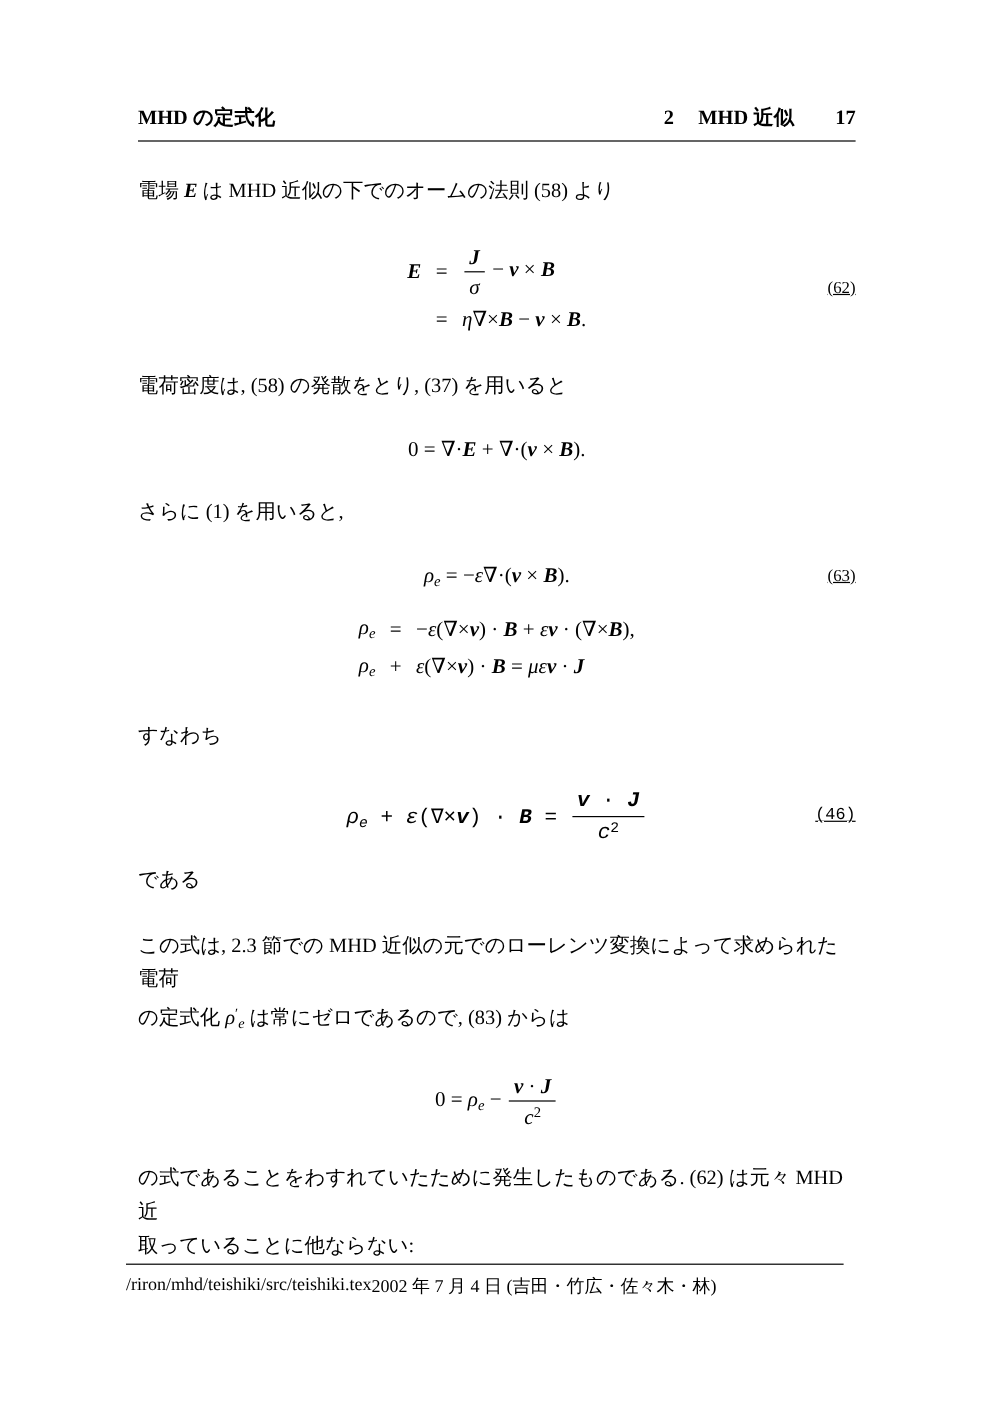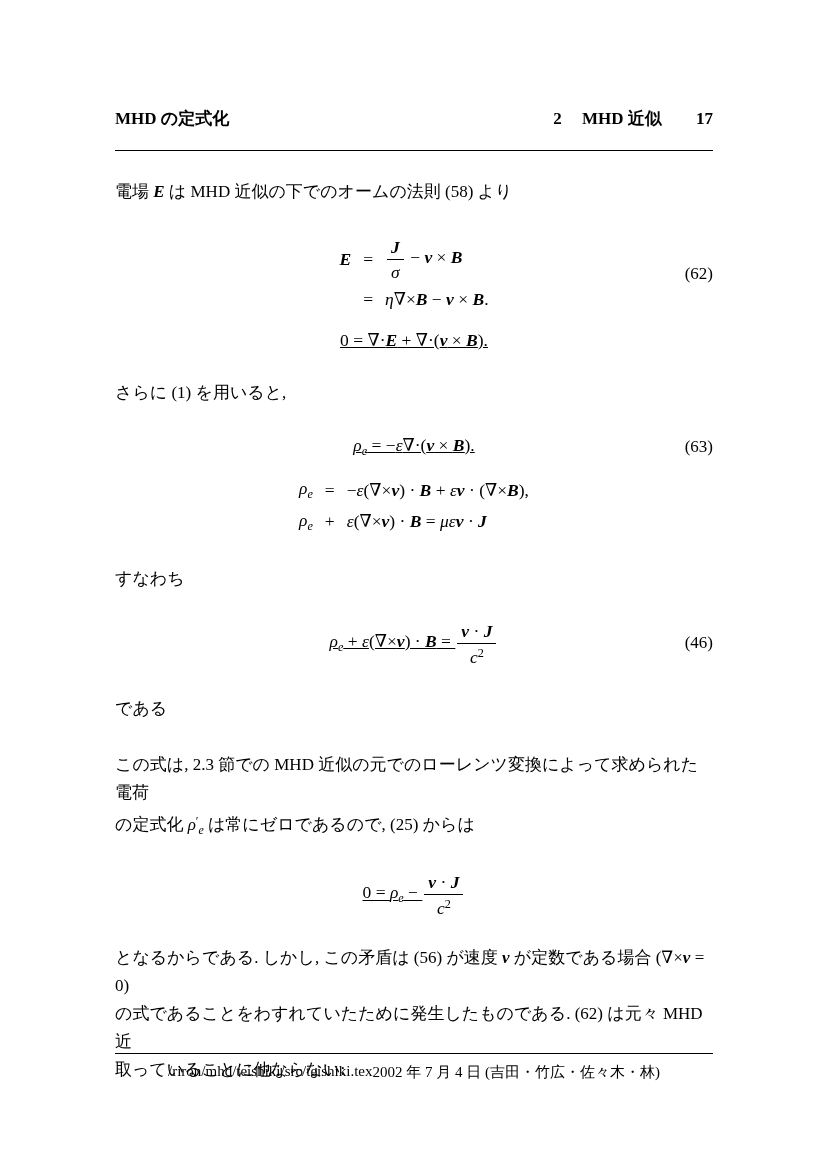--- a/index.html
+++ b/index.html
@@ -6,56 +6,56 @@
   body{
     width:826px;height:1169px;background:#ffffff;color:#000;
     font-family:"Liberation Serif","DejaVu Serif",serif;
     position:relative;overflow:hidden;
   }
   .sheet{position:absolute;left:115px;top:86px;width:598px;}
   
   .header{
     display:flex;justify-content:space-between;align-items:baseline;
     font-weight:bold;font-size:17px;
-    border-bottom:1.6px solid #000;padding-bottom:20px;margin-top:21px;
+    border-bottom:1.6px solid #000;padding-bottom:8px;
   }
   .h-right .sec-no{margin-right:16px;}
   .h-right .pageno{margin-left:30px;}
   
   .docbody{margin-top:24px;font-size:17px;}
   .para{margin:27px 0;}
   .para-line{line-height:28px;}
   .eq{margin:15px 0;position:relative;text-align:center;font-size:17.5px;line-height:1.3;}
-  .eq-num{position:absolute;right:0;top:50%;transform:translateY(-50%);font-size:17px;}
+  .eq-num{position:absolute;right:0;top:50%;transform:translateY(-50%);font-size:14px;text-decoration:underline;}
   .eq-rows{display:inline-table;border-collapse:collapse;}
   .eq-row{display:table-row;}
   .eq-lhs,.eq-rel,.eq-rhs{display:table-cell;vertical-align:middle;padding-top:3px;padding-bottom:3px;}
   .eq-lhs{text-align:right;}
   .eq-rel{padding-left:12px;padding-right:12px;text-align:center;}
   .eq-rhs{text-align:left;}
-  .eq-line{display:inline-block;text-decoration:underline;}
+  .eq-line{display:inline-block;}
   
   .m-r{font-style:normal;}
   .m-i{font-style:italic;}
   .m-bi{font-style:italic;font-weight:bold;}
   .m-sub{font-size:70%;font-style:italic;vertical-align:-0.3em;}
   .m-sup{font-size:70%;vertical-align:0.45em;}
   .frac{display:inline-flex;flex-direction:column;vertical-align:middle;text-align:center;margin:0 2px;line-height:1.15;}
   .frac .num{display:block;padding:1px 4px 2px;border-bottom:1.2px solid #000;}
   .frac .den{display:block;padding:2px 4px 0;}
   
   .docbody > :nth-child(9){margin-top:30px;font-family:Liberation Mono, monospace;}   
   .docbody > :nth-child(10){margin-top:2px;}   
   .docbody > :nth-child(12){margin-top:26px;}  
   .docbody > :nth-child(15){margin-top:18px;}  
   
   .footer{
-    position:absolute;left:115px;top:1053px;width:598px;
+    position:absolute;left:105px;top:1053px;width:598px;
     border-top:1.2px solid #000;padding-top:9px;
-    display:flex;justify-content:center;
+    display:flex;justify-content:flex-start;
     font-size:15px;
   }
 </style>
 </head>
 <body>
 
 <div class="sheet">
   <div class="header">
     <span class="h-left">MHD の定式化</span>
     <span class="h-right">
@@ -74,20 +74,23 @@
             <span class="eq-rel"><span class="m-r">=</span></span>
             <span class="eq-rhs"><span class="frac">
                 <span class="num"><span class="m-bi">J</span></span>
                 <span class="den"><span class="m-i">σ</span></span>
               </span><span class="m-r"> − </span><span class="m-bi">v</span><span class="m-r"> × </span><span class="m-bi">B</span></span>
           </span><span class="eq-row">
             <span class="eq-lhs"></span>
             <span class="eq-rel"><span class="m-r">=</span></span>
             <span class="eq-rhs"><span class="m-i">η</span><span class="m-r">∇×</span><span class="m-bi">B</span><span class="m-r"> − </span><span class="m-bi">v</span><span class="m-r"> × </span><span class="m-bi">B</span><span class="m-r">.</span></span>
           </span></span><span class="eq-num">(62)</span></div>
+      <div class="para">
+        <div class="para-line"><span class="m-r">電荷密度は, (58) の発散をとり, (37) を用いると</span></div>
+      </div>
       <div class="eq"><span class="eq-line"><span class="m-r">0 = ∇·</span><span class="m-bi">E</span><span class="m-r"> + ∇·(</span><span class="m-bi">v</span><span class="m-r"> × </span><span class="m-bi">B</span><span class="m-r">).</span></span></div>
       <div class="para">
         <div class="para-line"><span class="m-r">さらに (1) を用いると,</span></div>
       </div>
       <div class="eq"><span class="eq-line"><span class="m-i">ρ</span><span class="m-sub">e</span><span class="m-r"> = −</span><span class="m-i">ε</span><span class="m-r">∇·(</span><span class="m-bi">v</span><span class="m-r"> × </span><span class="m-bi">B</span><span class="m-r">).</span></span><span class="eq-num">(63)</span></div>
       <div class="eq"><span class="eq-rows"><span class="eq-row">
             <span class="eq-lhs"><span class="m-i">ρ</span><span class="m-sub">e</span></span>
             <span class="eq-rel"><span class="m-r">=</span></span>
             <span class="eq-rhs"><span class="m-r">−</span><span class="m-i">ε</span><span class="m-r">(∇×</span><span class="m-bi">v</span><span class="m-r">) · </span><span class="m-bi">B</span><span class="m-r"> + </span><span class="m-i">ε</span><span class="m-bi">v</span><span class="m-r"> · (∇×</span><span class="m-bi">B</span><span class="m-r">),</span></span>
           </span><span class="eq-row">
@@ -100,28 +103,27 @@
       </div>
       <div class="eq"><span class="eq-line"><span class="m-i">ρ</span><span class="m-sub">e</span><span class="m-r"> + </span><span class="m-i">ε</span><span class="m-r">(∇×</span><span class="m-bi">v</span><span class="m-r">) · </span><span class="m-bi">B</span><span class="m-r"> = </span><span class="frac">
             <span class="num"><span class="m-bi">v</span><span class="m-r"> · </span><span class="m-bi">J</span></span>
             <span class="den"><span class="m-i">c</span><span class="m-sup">2</span></span>
           </span></span><span class="eq-num">(46)</span></div>
       <div class="para">
         <div class="para-line"><span class="m-r">である</span></div>
       </div>
       <div class="para">
         <div class="para-line"><span class="m-r">この式は, 2.3 節での MHD 近似の元でのローレンツ変換によって求められた電荷</span></div>
-        <div class="para-line"><span class="m-r">の定式化 </span><span class="m-i">ρ</span><span class="m-sup">′</span><span class="m-sub">e</span><span class="m-r"> は常にゼロであるので, (25) からは</span></div>
+        <div class="para-line"><span class="m-r">の定式化 </span><span class="m-i">ρ</span><span class="m-sup">′</span><span class="m-sub">e</span><span class="m-r"> は常にゼロであるので, (83) からは</span></div>
       </div>
       <div class="eq"><span class="eq-line"><span class="m-r">0 = </span><span class="m-i">ρ</span><span class="m-sub">e</span><span class="m-r"> − </span><span class="frac">
             <span class="num"><span class="m-bi">v</span><span class="m-r"> · </span><span class="m-bi">J</span></span>
             <span class="den"><span class="m-i">c</span><span class="m-sup">2</span></span>
           </span></span></div>
       <div class="para">
-        <div class="para-line"><span class="m-r">となるからである. しかし, この矛盾は (56) が速度 </span><span class="m-bi">v</span><span class="m-r"> が定数である場合 (∇×</span><span class="m-bi">v</span><span class="m-r"> = 0)</span></div>
         <div class="para-line"><span class="m-r">の式であることをわすれていたために発生したものである. (62) は元々 MHD 近</span></div>
         <div class="para-line"><span class="m-r">取っていることに他ならない:</span></div>
       </div>
     </div>
 </div>
 
 <div class="footer">
   <span>/riron/mhd/teishiki/src/teishiki.tex</span>
   <span>2002 年 7 月 4 日 (吉田・竹広・佐々木・林)</span>
 </div>

